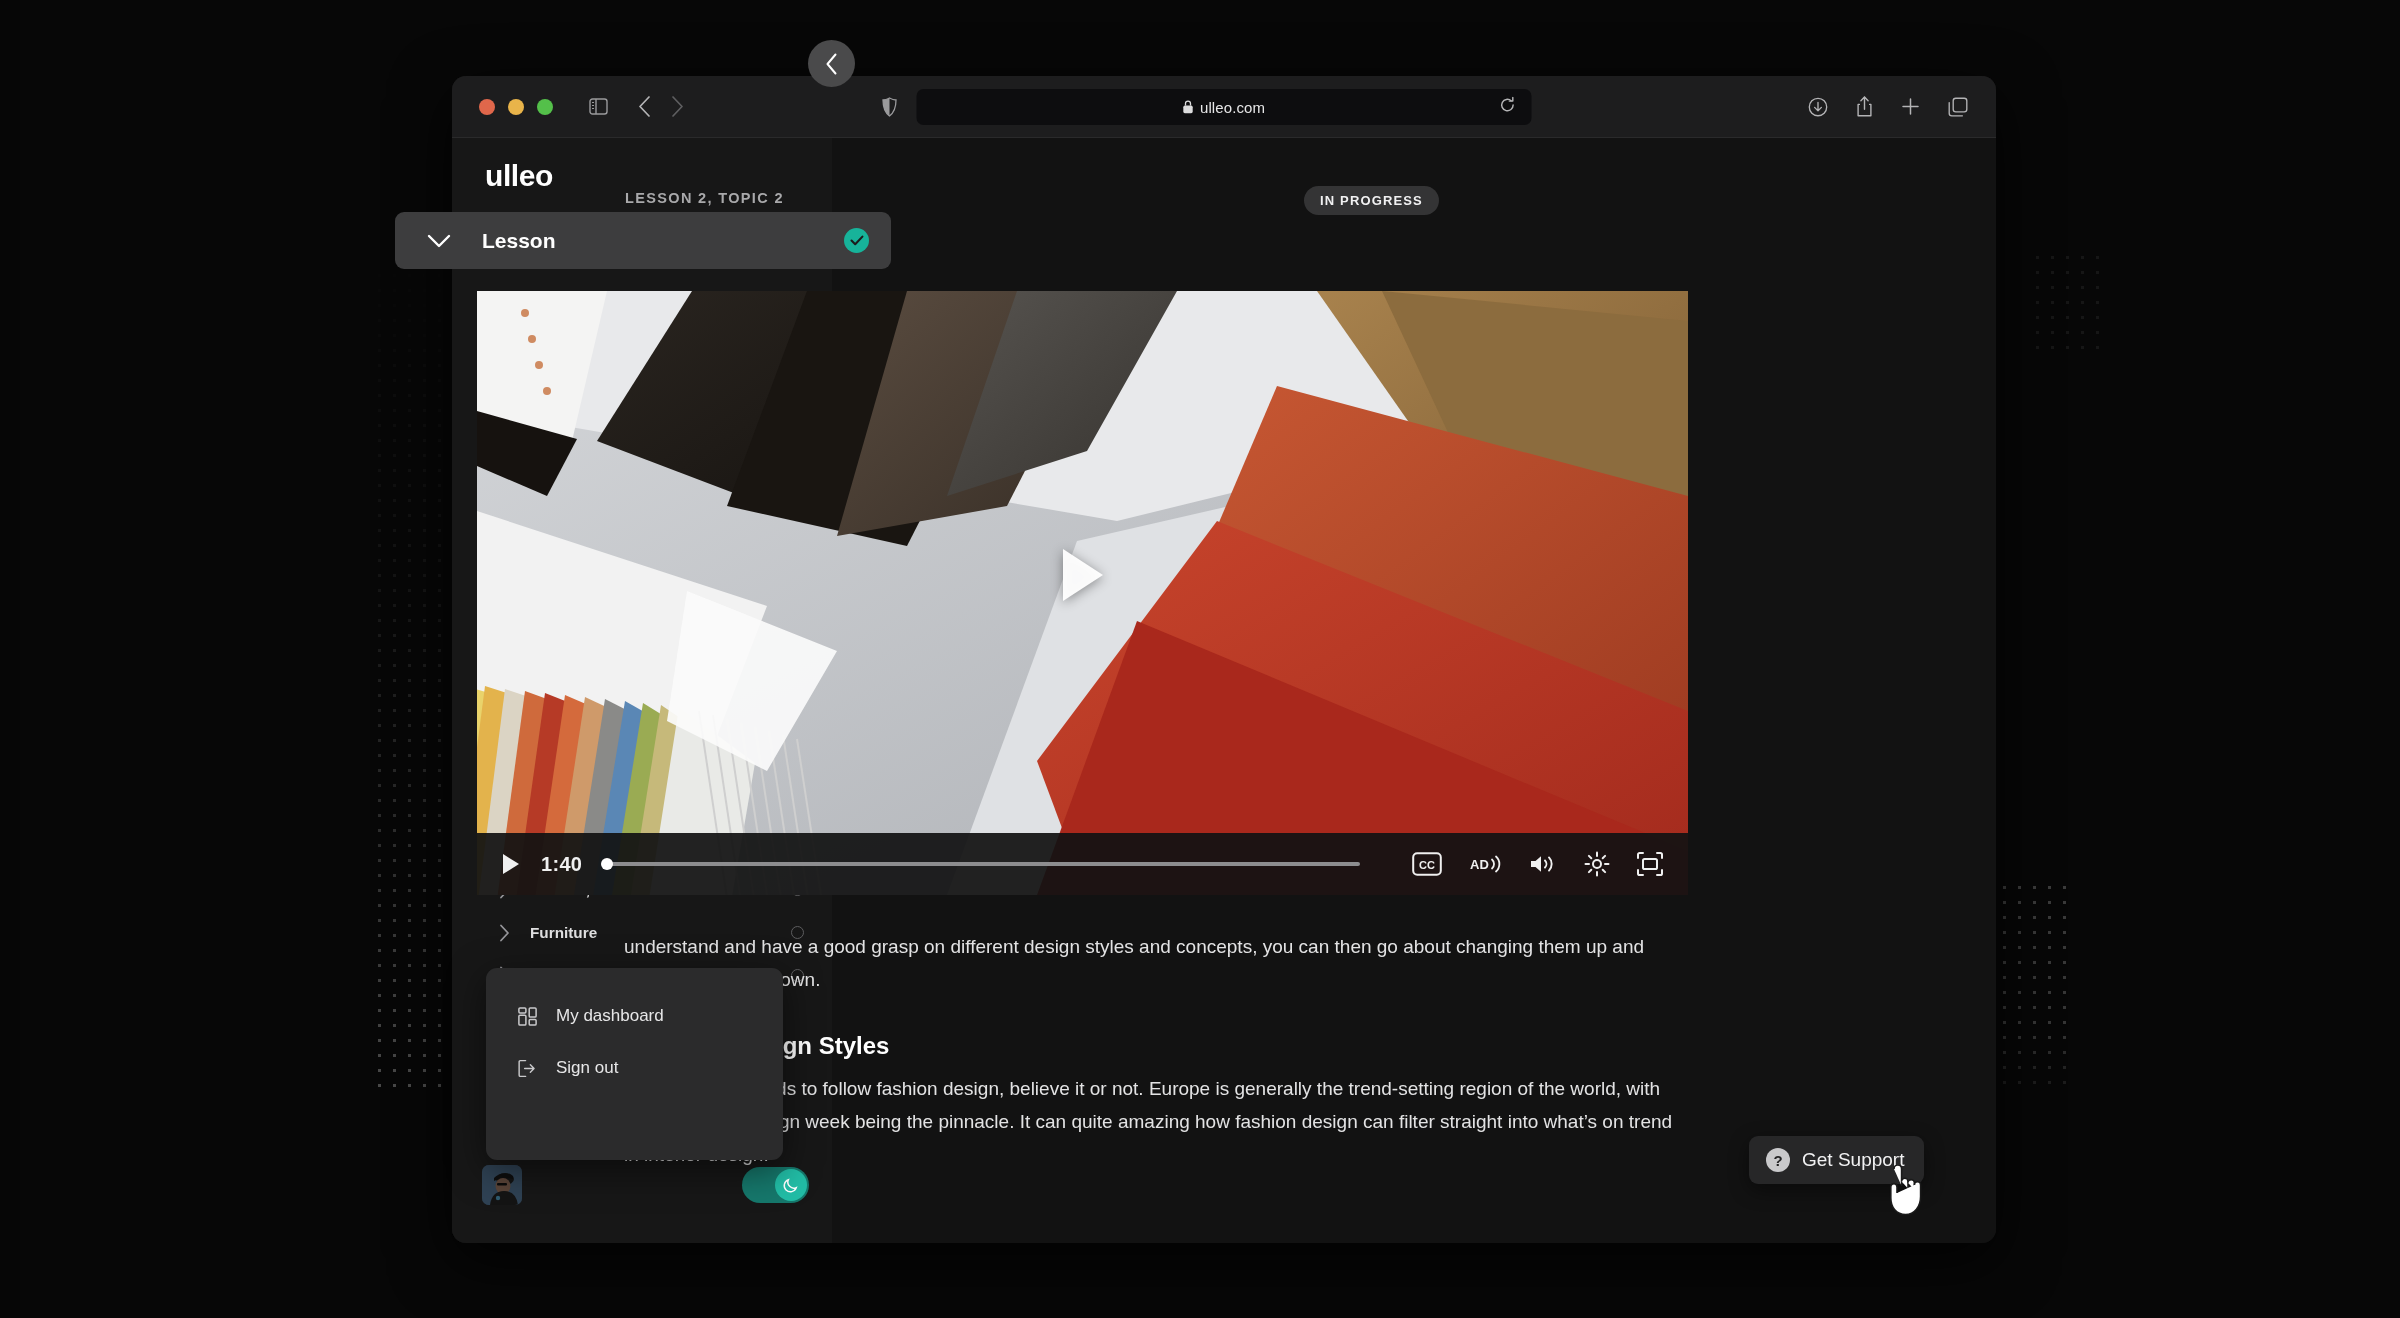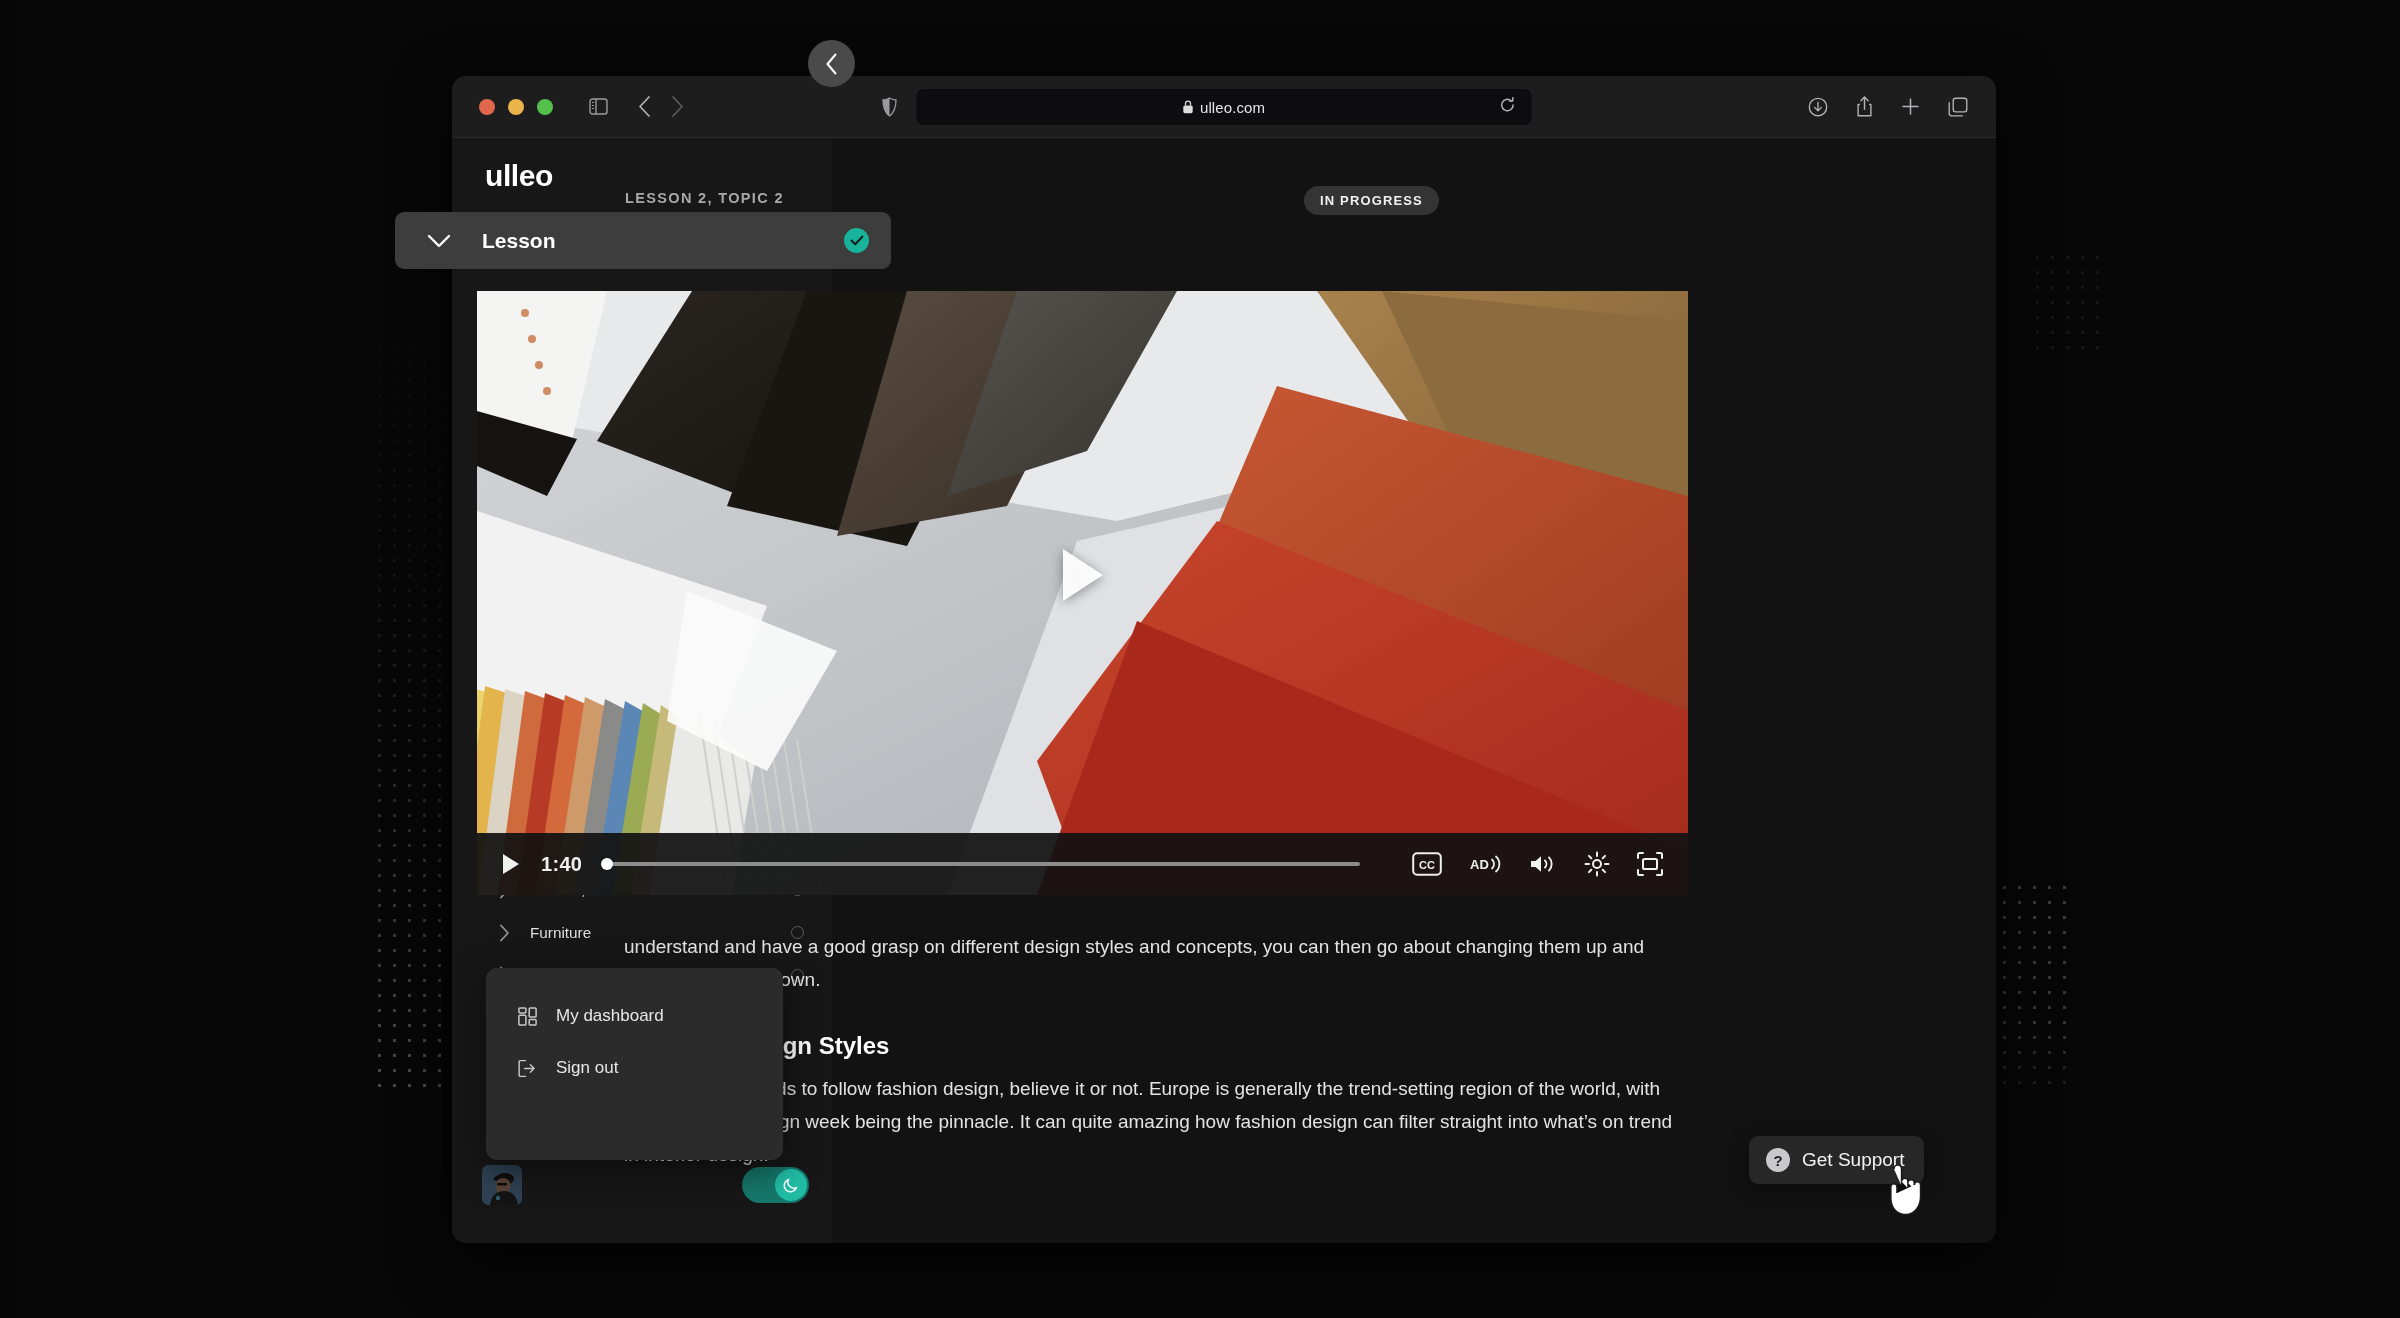--- a/index.html
+++ b/index.html
@@ -118,21 +118,21 @@
   .topic-row .tlabel { color: #dfdfe0; font-size: 15.3px; white-space: nowrap; }
   .topic-row .tcircle {
     margin-left: auto; width: 13px; height: 13px; border-radius: 50%;
     border: 1.6px solid #5d5d5f;
   }
 
   .section-row {
     display: flex; align-items: center; height: 42.8px; padding-left: 47px; padding-right: 28px;
   }
   .section-row .schev { color: #96969a; display: flex; margin-right: 20px; }
-  .section-row .slabel { color: #dfdfe0; font-size: 15.3px; white-space: nowrap; }
+  .section-row .slabel { color: #dfdfe0; font-size: 15.3px; white-space: nowrap; font-weight: bold; }
   .section-row .tcircle {
     margin-left: auto; width: 13px; height: 13px; border-radius: 50%;
     border: 1.6px solid #5d5d5f;
   }
 
   
   #account-menu {
     position: absolute; left: 466px; top: 968px; width: 297px; height: 192px;
     background: #2b2b2c; border-radius: 11px;
     padding: 22px 0 0 0;

